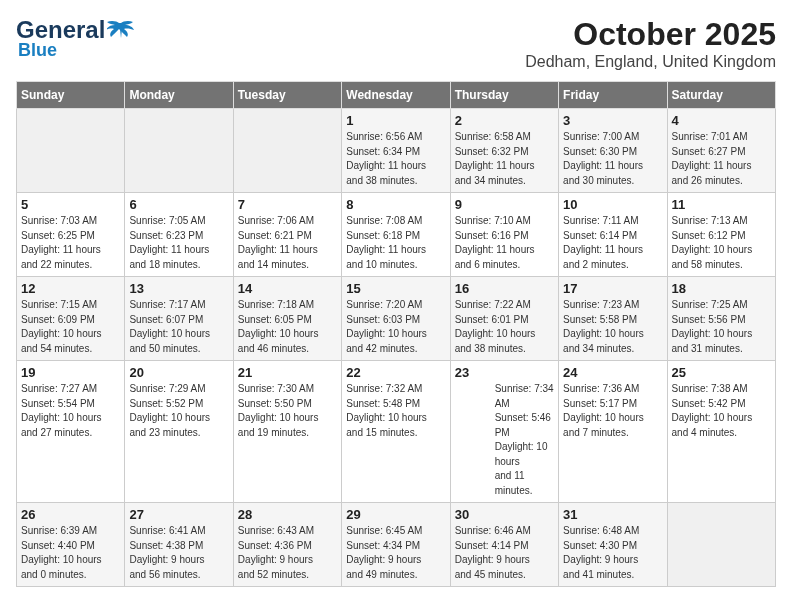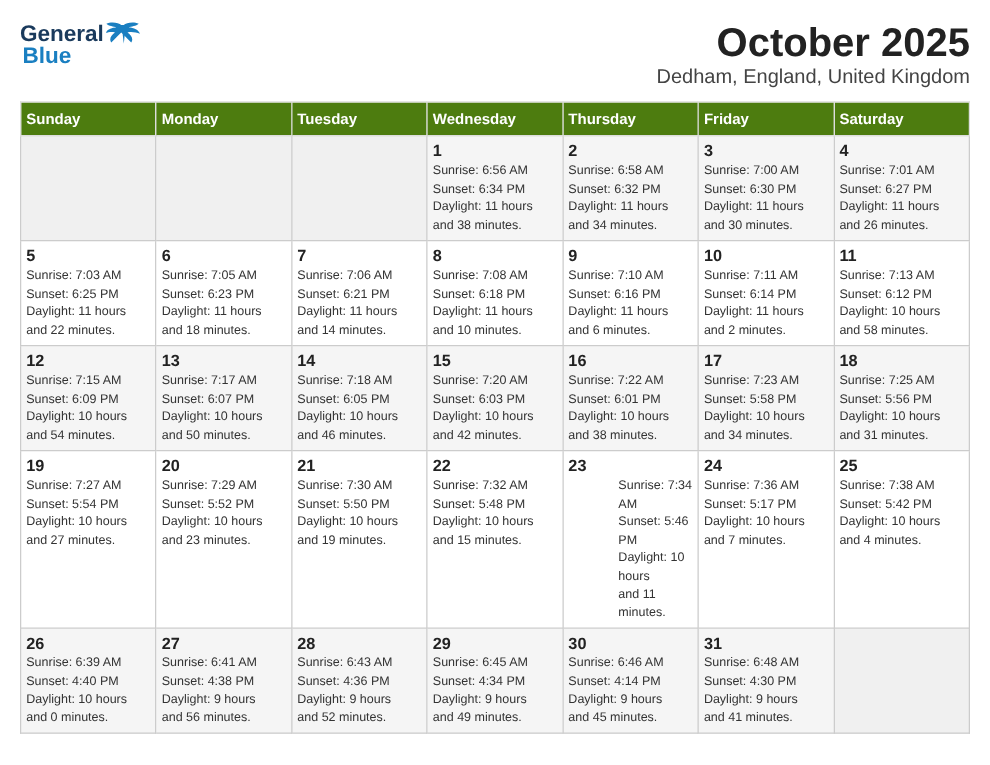--- a/index.html
+++ b/index.html
@@ -20,21 +20,21 @@
       margin-bottom: 10px;
     }
     .logo {
       display: flex;
       flex-direction: column;
       align-items: flex-start;
     }
     .logo-text {
       display: flex;
       align-items: center;
-      font-size: 18px;
+      font-size: 24px;
       font-weight: bold;
       color: #1a3a5c;
     }
     .logo-general { color: #1a3a5c; }
     .logo-bird {
       width: 28px;
       height: 22px;
       margin-left: 2px;
     }
     .title-block {
@@ -49,21 +49,21 @@
       font-size: 16px;
       font-weight: normal;
       color: #444;
     }
     .calendar {
       width: 100%;
       border-collapse: collapse;
       font-size: 11px;
     }
     .calendar thead tr th {
-      background-color: #4d7c0f;
+      background-color: #737373;
       color: #fff;
       padding: 6px 4px;
       text-align: left;
       font-size: 12px;
       font-weight: bold;
       border: 1px solid #ddd;
     }
     .calendar tbody tr td {
       vertical-align: top;
       border: 1px solid #ccc;

